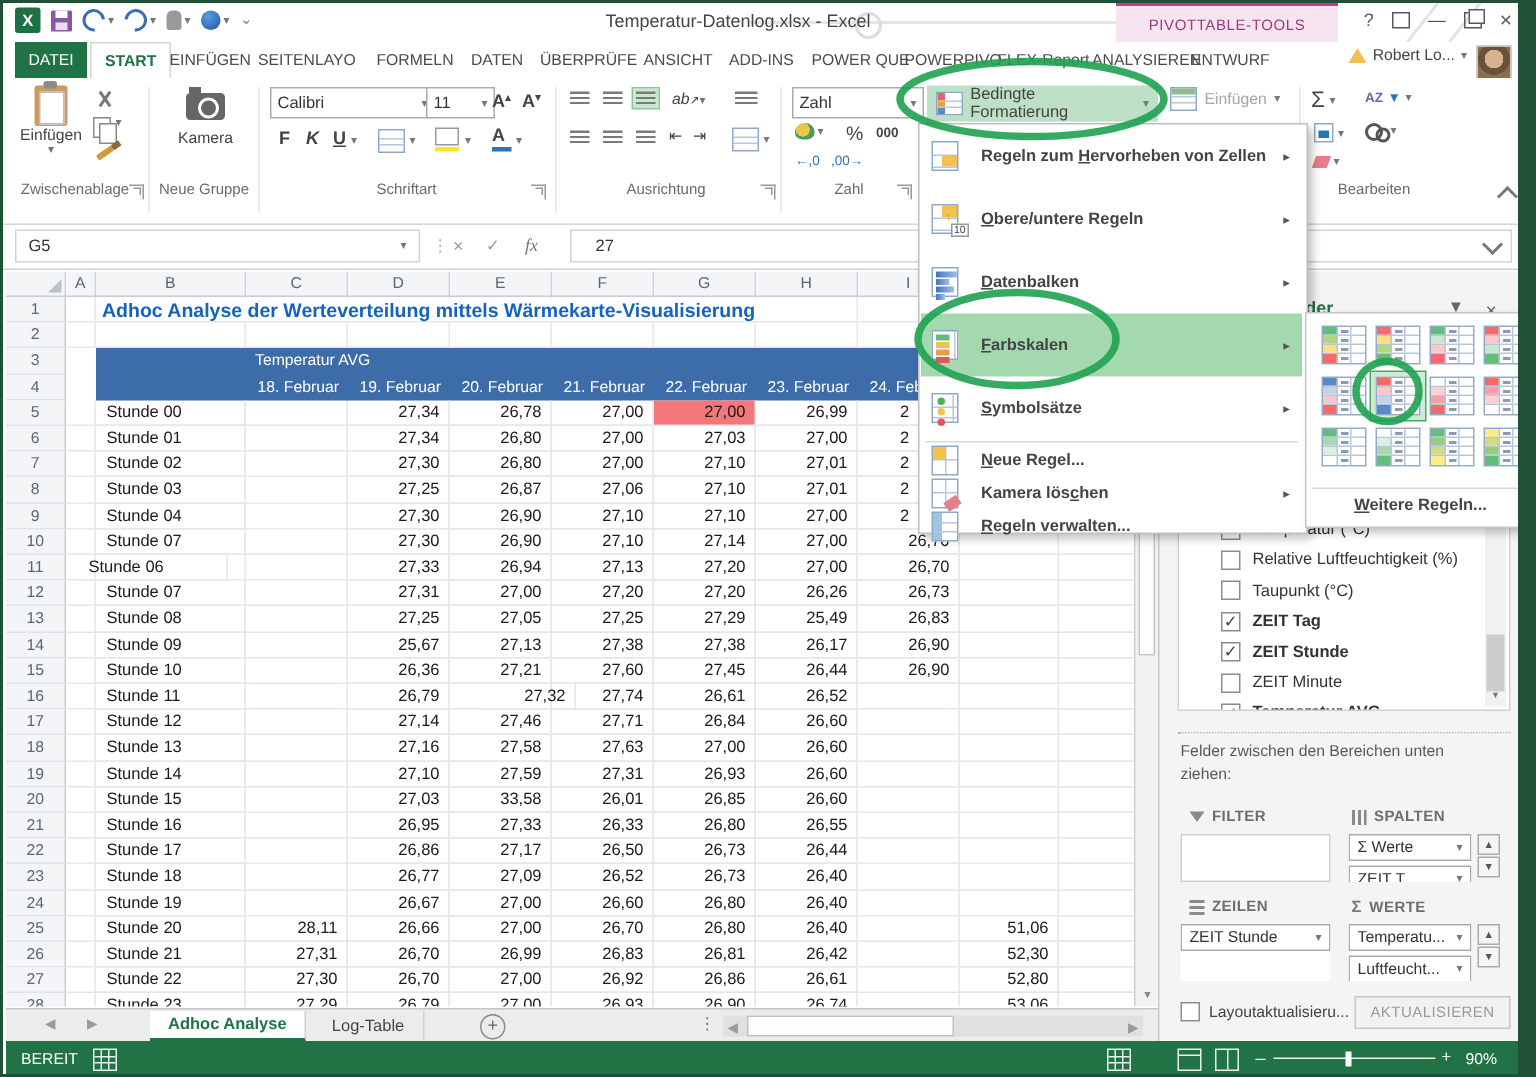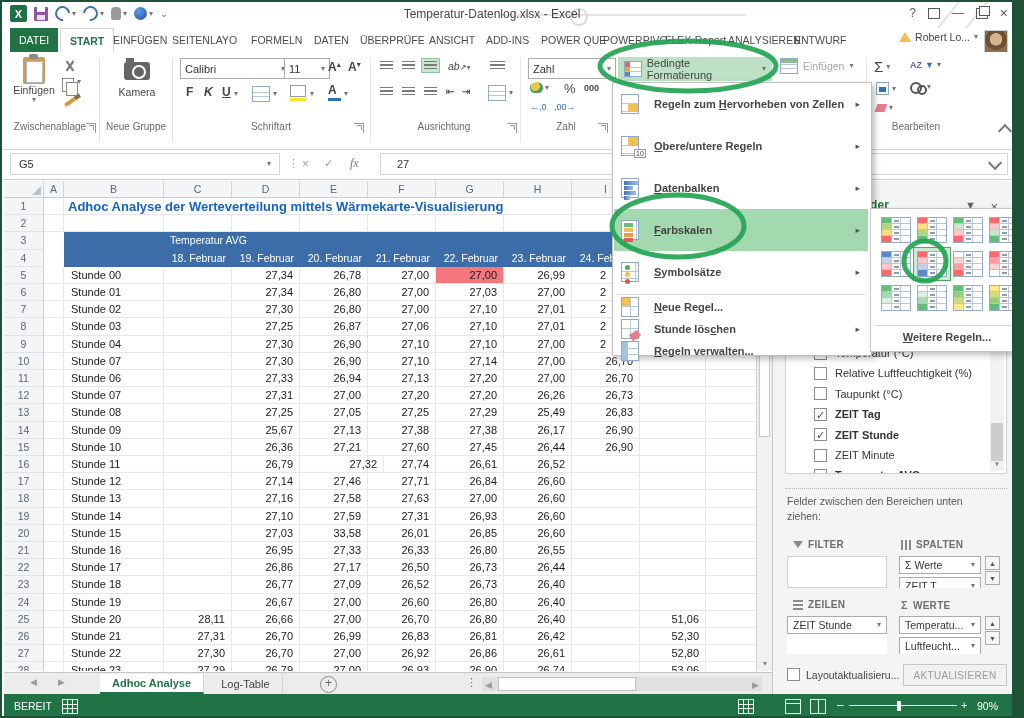--- a/index.html
+++ b/index.html
@@ -195,20 +195,21 @@
             <span class="touch-ic"></span>
             <span class="caret">▾</span>
           </span>
       <span style="display:flex;align-items:center;gap:2px;">
             <span class="sphere-ic"></span>
             <span class="caret">▾</span>
           </span>
       <span class="caret" style="font-size:10px;">⌄</span>
     </div>
     <div class="title-text" style="left:300px;width:380px;text-align:center;">Temperatur-Datenlog.xlsx - Excel</div>
+    <div class="ctx-tools" style="left:742px;width:148px;">PIVOTTABLE-TOOLS</div>
     <div class="winbtns">
       <span>?</span>
       <span class="wb-box"></span>
       <span>—</span>
       <span class="wb-box wb-rest"></span>
       <span style="font-size:14px;">×</span>
     </div>
   </div>
 
   <div class="tabrow" id="tabrow">
@@ -771,21 +772,21 @@
         <div class="cell num" style="left: 500px; top: 154.6px; width: 68px; height: 17.2px;">27,00</div>
         <div class="cell frag" style="left: 568px; top: 154.6px; width: 68px; height: 17.2px;">2</div>
         <div class="cell" style="left: 60px; top: 171.8px; width: 100px; height: 17.2px; padding-left: 7px;">Stunde 07</div>
         <div class="cell num" style="left: 228px; top: 171.8px; width: 68px; height: 17.2px;">27,30</div>
         <div class="cell num" style="left: 296px; top: 171.8px; width: 68px; height: 17.2px;">26,90</div>
         <div class="cell num" style="left: 364px; top: 171.8px; width: 68px; height: 17.2px;">27,10</div>
         <div class="cell num" style="left: 432px; top: 171.8px; width: 68px; height: 17.2px;">27,14</div>
         <div class="cell num" style="left: 500px; top: 171.8px; width: 68px; height: 17.2px;">27,00</div>
         <div class="cell num" style="left: 568px; top: 171.8px; width: 68px; height: 17.2px;">26,70</div>
         <div class="cell num" style="left: 702px; top: 171.8px; width: 80px; height: 17.2px;">54</div>
-        <div class="cell" style="left: 60px; top: 189px; width: 100px; height: 17.2px; padding-left: 7px;">Stunde 06</div>
+        <div class="cell" style="left: 48px; top: 189px; width: 100px; height: 17.2px; padding-left: 7px;">Stunde 06</div>
         <div class="cell num" style="left: 228px; top: 189px; width: 68px; height: 17.2px;">27,33</div>
         <div class="cell num" style="left: 296px; top: 189px; width: 68px; height: 17.2px;">26,94</div>
         <div class="cell num" style="left: 364px; top: 189px; width: 68px; height: 17.2px;">27,13</div>
         <div class="cell num" style="left: 432px; top: 189px; width: 68px; height: 17.2px;">27,20</div>
         <div class="cell num" style="left: 500px; top: 189px; width: 68px; height: 17.2px;">27,00</div>
         <div class="cell num" style="left: 568px; top: 189px; width: 68px; height: 17.2px;">26,70</div>
         <div class="cell num" style="left: 702px; top: 189px; width: 80px; height: 17.2px;">54</div>
         <div class="cell" style="left: 60px; top: 206.2px; width: 100px; height: 17.2px; padding-left: 7px;">Stunde 07</div>
         <div class="cell num" style="left: 228px; top: 206.2px; width: 68px; height: 17.2px;">27,31</div>
         <div class="cell num" style="left: 296px; top: 206.2px; width: 68px; height: 17.2px;">27,00</div>
@@ -1092,21 +1093,21 @@
         </div>
         <div class="msep" style="top: 211px;"></div>
         <div class="mitem" style="top: 213px; height: 22px;">
           <div class="micon" style="top: 1px; width: 18px; height: 20px; border: 1px solid rgb(142, 169, 200); box-sizing: border-box; position: absolute; background: linear-gradient(rgb(184, 198, 220) 0px, rgb(184, 198, 220) 0px) 0px 8px / 100% 1px no-repeat, linear-gradient(rgb(184, 198, 220) 0px, rgb(184, 198, 220) 0px) 8px 0px / 1px 100% no-repeat, linear-gradient(rgb(242, 194, 78) 0px, rgb(242, 194, 78) 0px) 0px 0px / 8px 8px no-repeat, rgb(255, 255, 255);"></div>
           <div class="mlabel" style="position: absolute; left: 40px;"><span></span><u>N</u><span>eue Regel...</span></div>
         </div>
         <div class="mitem" style="top: 235px; height: 22px;">
           <div class="micon" style="top: 1px; width: 18px; height: 20px; border: 1px solid rgb(142, 169, 200); box-sizing: border-box; position: absolute; background: linear-gradient(rgb(184, 198, 220) 0px, rgb(184, 198, 220) 0px) 0px 8px / 100% 1px no-repeat, linear-gradient(rgb(184, 198, 220) 0px, rgb(184, 198, 220) 0px) 8px 0px / 1px 100% no-repeat, rgb(255, 255, 255);">
             <div class="abs" style="right: -2px; bottom: -1px; width: 10px; height: 7px; background: rgb(231, 124, 138); transform: rotate(-35deg);"></div>
           </div>
-          <div class="mlabel" style="position: absolute; left: 40px;"><span>Stunde lös</span><u>c</u><span>hen</span></div>
+          <div class="mlabel" style="position: absolute; left: 40px;"><span>Kamera lös</span><u>c</u><span>hen</span></div>
           <div class="marrow">▸</div>
         </div>
         <div class="mitem" style="top: 257px; height: 22px;">
           <div class="micon" style="top: 1px; width: 18px; height: 20px; border: 1px solid rgb(142, 169, 200); box-sizing: border-box; position: absolute; background: linear-gradient(rgb(184, 198, 220) 0px, rgb(184, 198, 220) 0px) 0px 6px / 100% 1px no-repeat, linear-gradient(rgb(184, 198, 220) 0px, rgb(184, 198, 220) 0px) 0px 12px / 100% 1px no-repeat, linear-gradient(rgb(157, 195, 230) 0px, rgb(157, 195, 230) 0px) 0px 0px / 6px 100% no-repeat, rgb(255, 255, 255);"></div>
           <div class="mlabel" style="position: absolute; left: 40px;"><span></span><u>R</u><span>egeln verwalten...</span></div>
         </div>
       </div>
   <div id="gallery">
         <div class="thumb" style="left: 10px; top: 8px;">
           <div class="trow">

